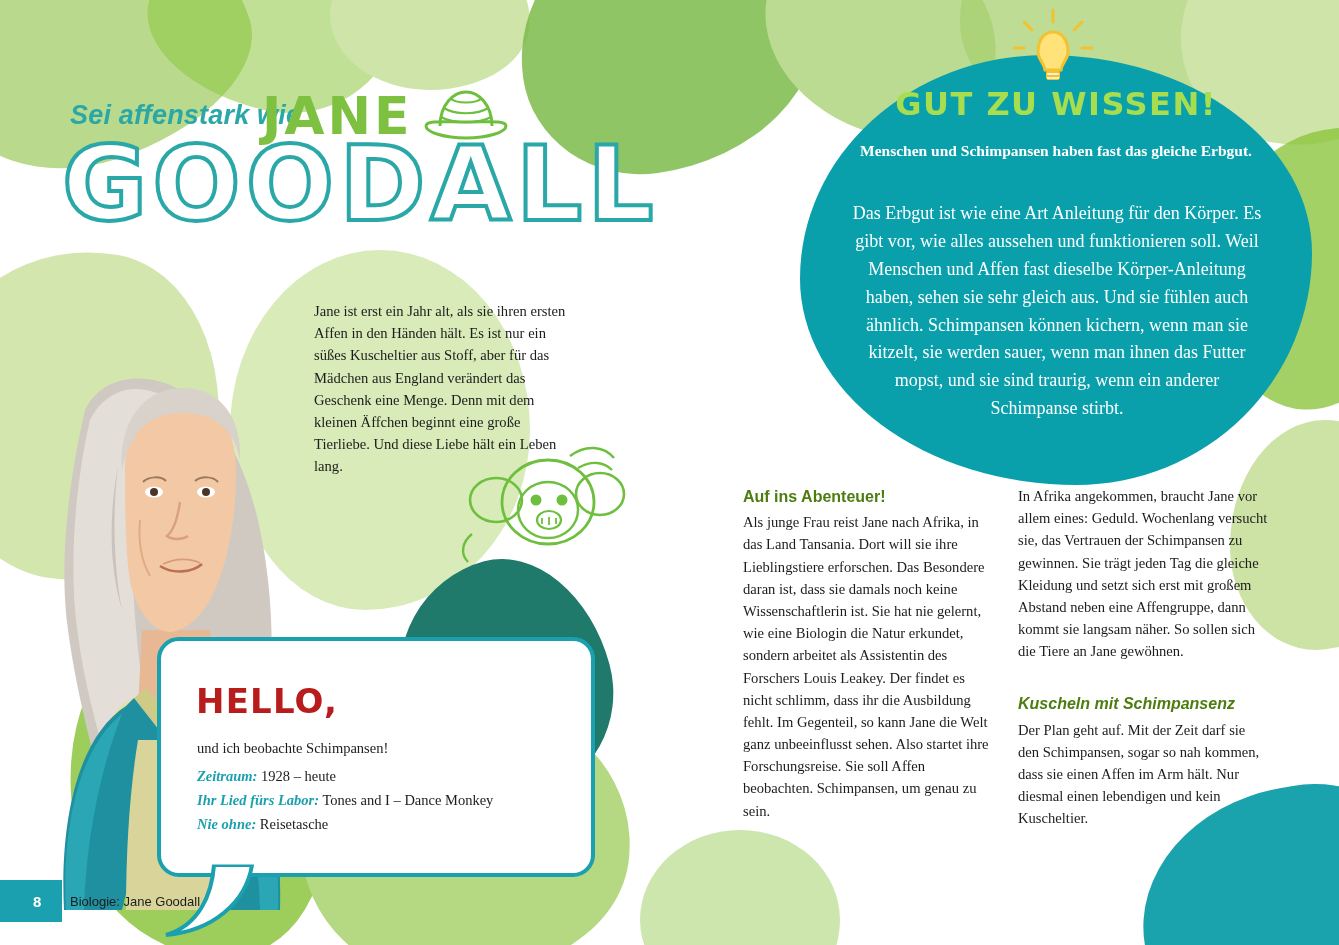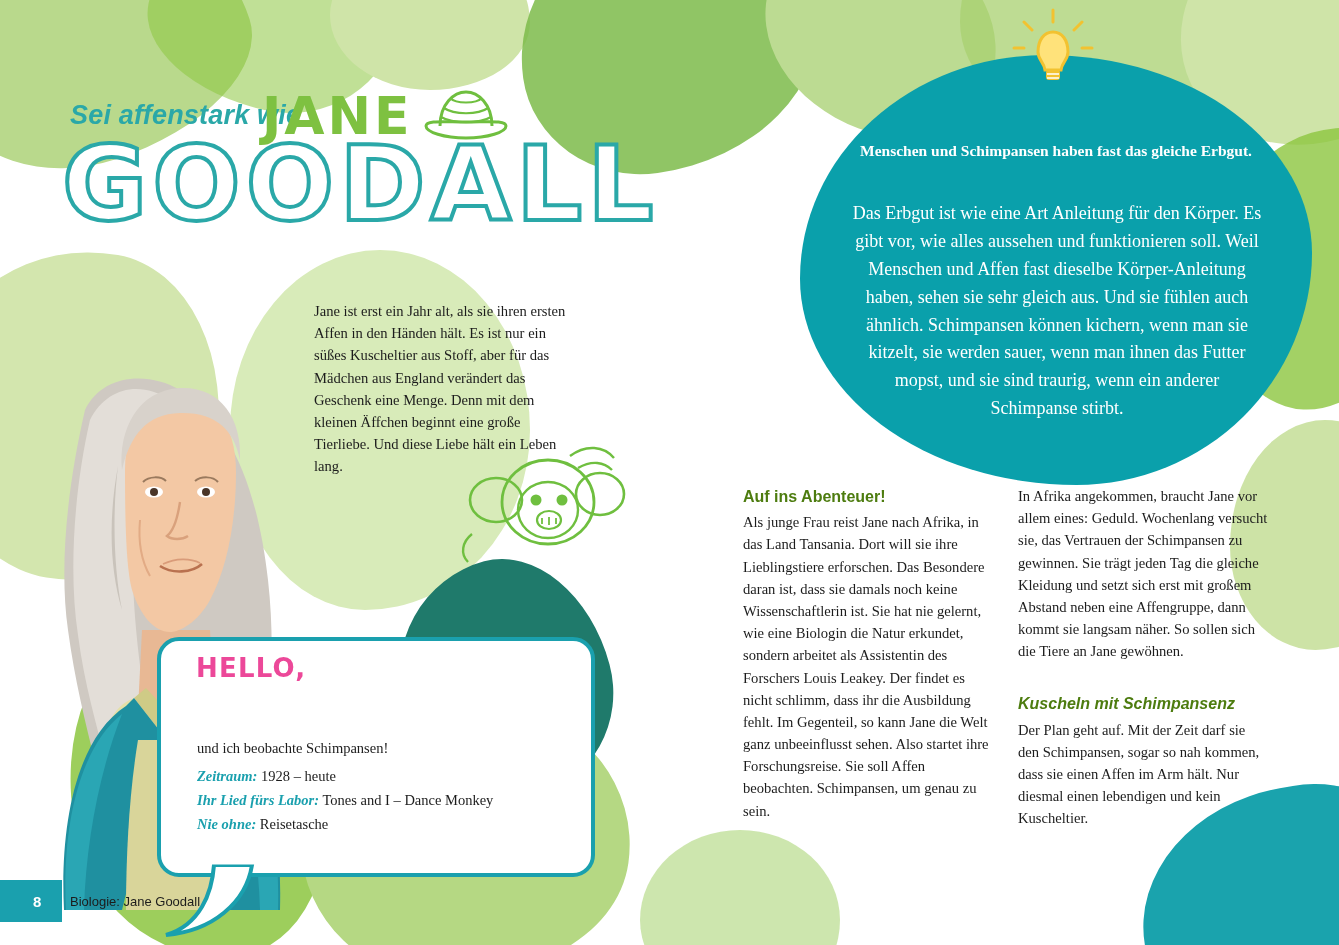--- a/index.html
+++ b/index.html
@@ -211,26 +211,26 @@
     border: 4px solid #1aa0ae;
     border-radius: 22px;
   }
   .bubble-tail {
     position: absolute;
     left: 160px; top: 833px;
     width: 0; height: 0;
   }
   .bubble-title {
     position: absolute;
-    left: 196px; top: 654px;
-    font-size: 26px;
+    left: 196px; top: 683px;
+    font-size: 34px;
     line-height: 1.08;
     font-weight: bold;
     letter-spacing: 1.2px;
-    color: #ec4899;
+    color: #b91c1c;
     font-family: "DejaVu Sans", sans-serif;
   }
   .bubble-sub {
     position: absolute;
     left: 197px; top: 740px;
     font-size: 14.5px;
     color: #1c1c1c;
     font-family: "Liberation Serif", serif;
   }
   .bubble-list {
@@ -455,20 +455,21 @@
 
   <div class="info-blob"></div>
   <div class="bulb">
     <svg width="86" height="86" viewBox="0 0 86 86">
       <path d="M43,14 L43,2 M22,22 L14,14 M64,22 L72,14 M14,40 L4,40 M72,40 L82,40" stroke="#f2c230" stroke-width="3" stroke-linecap="round"></path>
       <path d="M28,44 C28,32 34,24 43,24 C52,24 58,32 58,44 C58,52 52,54 51,62 L35,62 C34,54 28,52 28,44 Z" fill="#ffe27a" stroke="#f2c230" stroke-width="3"></path>
       <rect x="36" y="62" width="14" height="10" rx="3" fill="#f2c230"></rect>
       <path d="M37,66 L49,66 M37,70 L49,70" stroke="#ffffff" stroke-width="1.6"></path>
     </svg>
   </div>
+  <div class="info-title">GUT ZU WISSEN!</div>
   <div class="info-lead">Menschen und Schimpansen haben fast das gleiche Erbgut.</div>
   <div class="info-body">Das Erbgut ist wie eine Art Anleitung für den Körper. Es gibt vor, wie alles aussehen und funktionieren soll. Weil Menschen und Affen fast dieselbe Körper-Anleitung haben, sehen sie sehr gleich aus. Und sie fühlen auch ähnlich. Schimpansen können kichern, wenn man sie kitzelt, sie werden sauer, wenn man ihnen das Futter mopst, und sie sind traurig, wenn ein anderer Schimpanse stirbt.</div>
 
   <div class="col col-left">
     <h3>Auf ins Abenteuer!</h3>
     <p>Als junge Frau reist Jane nach Afrika, in das Land Tansania. Dort will sie ihre Lieblingstiere erforschen. Das Besondere daran ist, dass sie damals noch keine Wissenschaftlerin ist. Sie hat nie gelernt, wie eine Biologin die Natur erkundet, sondern arbeitet als Assistentin des Forschers Louis Leakey. Der findet es nicht schlimm, dass ihr die Ausbildung fehlt. Im Gegenteil, so kann Jane die Welt ganz unbeeinflusst sehen. Also startet ihre Forschungsreise. Sie soll Affen beobachten. Schimpansen, um genau zu sein.</p>
   </div>
 
   <div class="col col-right">
     <p>In Afrika angekommen, braucht Jane vor allem eines: Geduld. Wochenlang versucht sie, das Vertrauen der Schimpansen zu gewinnen. Sie trägt jeden Tag die gleiche Kleidung und setzt sich erst mit großem Abstand neben eine Affengruppe, dann kommt sie langsam näher. So sollen sich die Tiere an Jane gewöhnen.</p>

